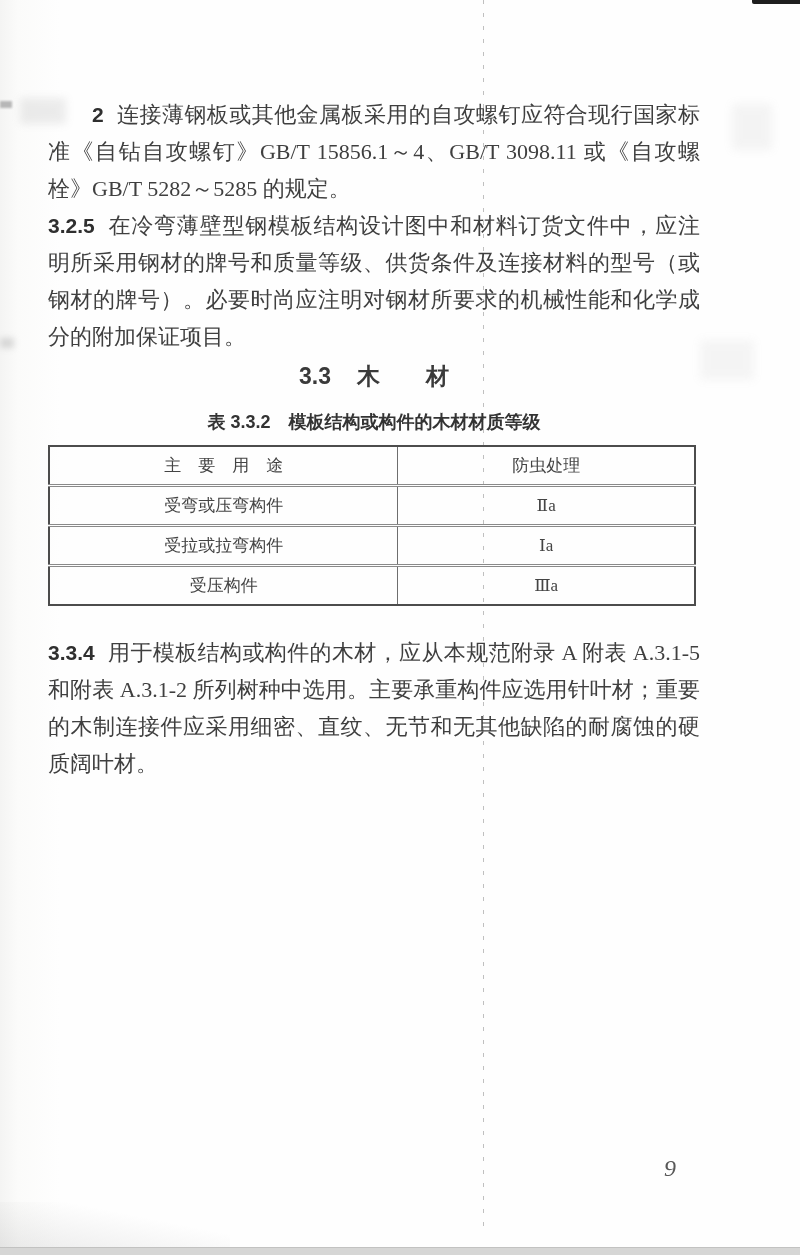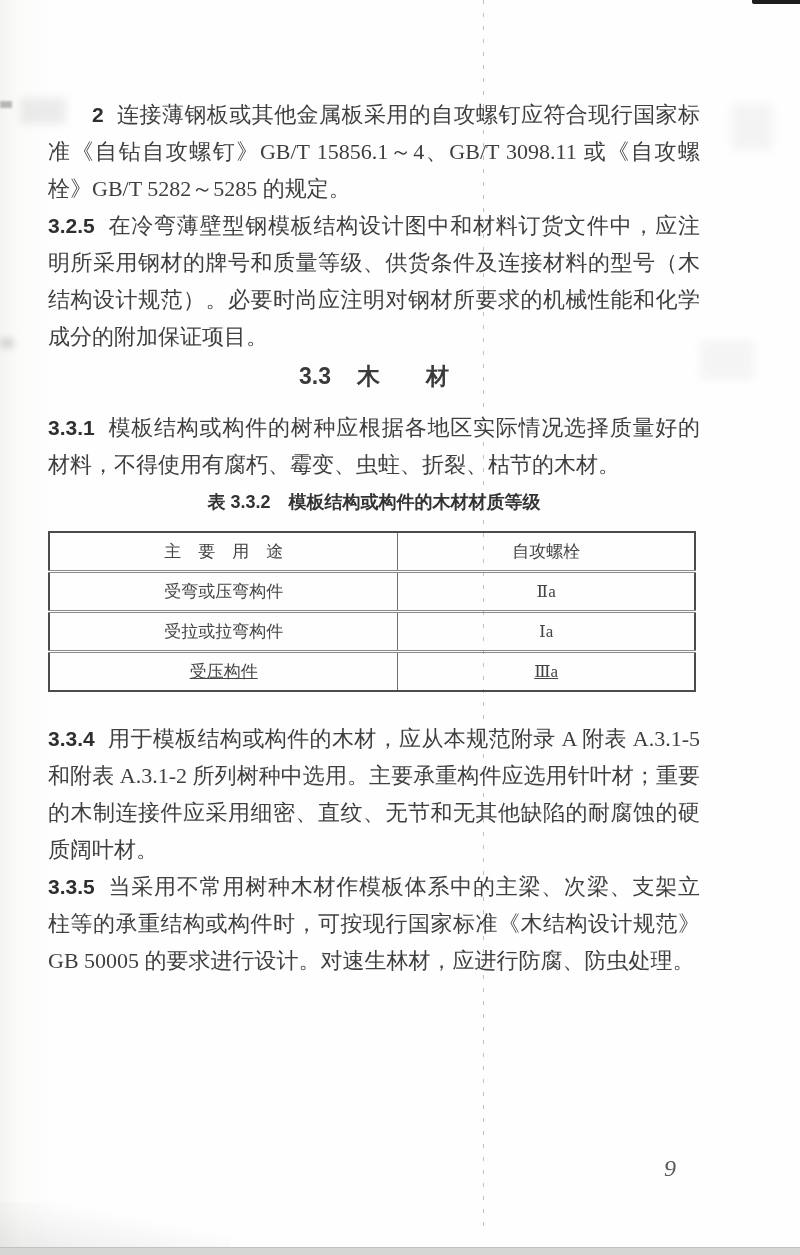--- a/index.html
+++ b/index.html
@@ -67,38 +67,38 @@
   p.indent{text-indent:44px;}
   .section-heading{
     margin:3px 0 14px 0;
     text-align:center;font-weight:bold;color:#3a3a3a;
     font-size:23px;line-height:37px;
     font-family:"Liberation Sans","DejaVu Sans",sans-serif;
     text-indent:0;
   }
   .section-heading .h-num{margin-right:26px;}
   .tcaption{
-    margin:6px 0 16px 0;
+    margin:6px 0 10px 0;
     text-align:center;font-weight:bold;color:#333;
     font-size:18px;line-height:26px;
     font-family:"Liberation Sans","DejaVu Sans",sans-serif;
   }
   table.grade{
     width:648px;border-collapse:collapse;
     border:2px solid #4c4c4c;
     margin:0 0 28px 0;
     font-size:17px;color:#444;
     text-align:center;
   }
   table.grade td,table.grade th{
     font-weight:normal;
     padding:0;height:26px;
     border-bottom:3px double #8a8a8a;
   }
-  table.grade tr:last-child td{border-bottom:none;text-decoration:underline;}
+  table.grade tr:last-child td{border-bottom:none;}
   table.grade .c1{width:54%;border-right:1px solid #6e6e6e;}
   table.grade thead th{height:29px;}
   .roman{font-family:"Liberation Serif","DejaVu Serif",serif;}
   .page-number{
     position:absolute;left:664px;top:1155px;
     font-style:italic;font-size:24px;color:#585858;
     font-family:"Liberation Serif","DejaVu Serif",serif;
   }
 </style>
 </head>
@@ -116,39 +116,36 @@
   <div class="bottom-shadow"></div>
   <div class="bottom-strip"></div>
 
   <main class="content">
 
     <p class="para indent">
       <b class="num">2</b><span>连接薄钢板或其他金属板采用的自攻螺钉应符合现行国家标准《自钻自攻螺钉》GB/T 15856.1～4、GB/T 3098.11 或《自攻螺栓》GB/T 5282～5285 的规定。</span>
     </p>
 
     <p class="para">
-      <b class="num">3.2.5</b><span>在冷弯薄壁型钢模板结构设计图中和材料订货文件中，应注明所采用钢材的牌号和质量等级、供货条件及连接材料的型号（木结构设计规范）。必要时尚应注明对钢材所要求的机械性能和化学成分的附加保证项目。</span>
+      <b class="num">3.2.5</b><span>在冷弯薄壁型钢模板结构设计图中和材料订货文件中，应注明所采用钢材的牌号和质量等级、供货条件及连接材料的型号（或钢材的牌号）。必要时尚应注明对钢材所要求的机械性能和化学成分的附加保证项目。</span>
     </p>
 
     <h2 class="section-heading">
       <span class="h-num">3.3</span><span>木　　材</span>
     </h2>
 
-    <p class="para">
-      <b class="num">3.3.1</b><span>模板结构或构件的树种应根据各地区实际情况选择质量好的材料，不得使用有腐朽、霉变、虫蛀、折裂、枯节的木材。</span>
-    </p>
 
 
     <div class="tcaption">表 3.3.2　模板结构或构件的木材材质等级</div>
 
     <table class="grade">
       <thead>
         <tr>
           <th class="c1">主　要　用　途</th>
-          <th>自攻螺栓</th>
+          <th>防虫处理</th>
         </tr>
       </thead>
       <tbody>
         <tr>
           <td class="c1">受弯或压弯构件</td>
           <td class="roman">Ⅱa</td>
         </tr>
         <tr>
           <td class="c1">受拉或拉弯构件</td>
           <td class="roman">Ⅰa</td>
@@ -158,21 +155,18 @@
           <td class="roman">Ⅲa</td>
         </tr>
       </tbody>
     </table>
 
 
     <p class="para">
       <b class="num">3.3.4</b><span>用于模板结构或构件的木材，应从本规范附录 A 附表 A.3.1-5 和附表 A.3.1-2 所列树种中选用。主要承重构件应选用针叶材；重要的木制连接件应采用细密、直纹、无节和无其他缺陷的耐腐蚀的硬质阔叶材。</span>
     </p>
 
-    <p class="para">
-      <b class="num">3.3.5</b><span>当采用不常用树种木材作模板体系中的主梁、次梁、支架立柱等的承重结构或构件时，可按现行国家标准《木结构设计规范》GB 50005 的要求进行设计。对速生林材，应进行防腐、防虫处理。</span>
-    </p>
 
   </main>
 
   <div class="page-number">9</div>
 
 </div>
 
 </body></html>

